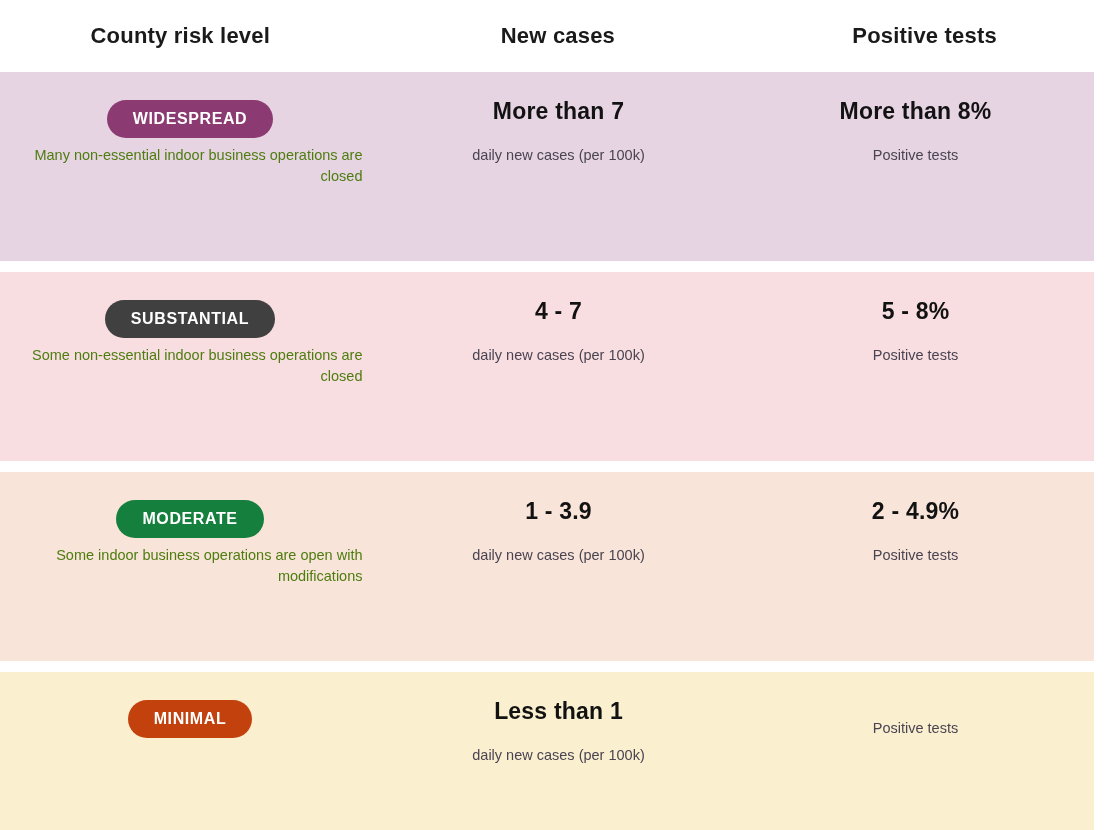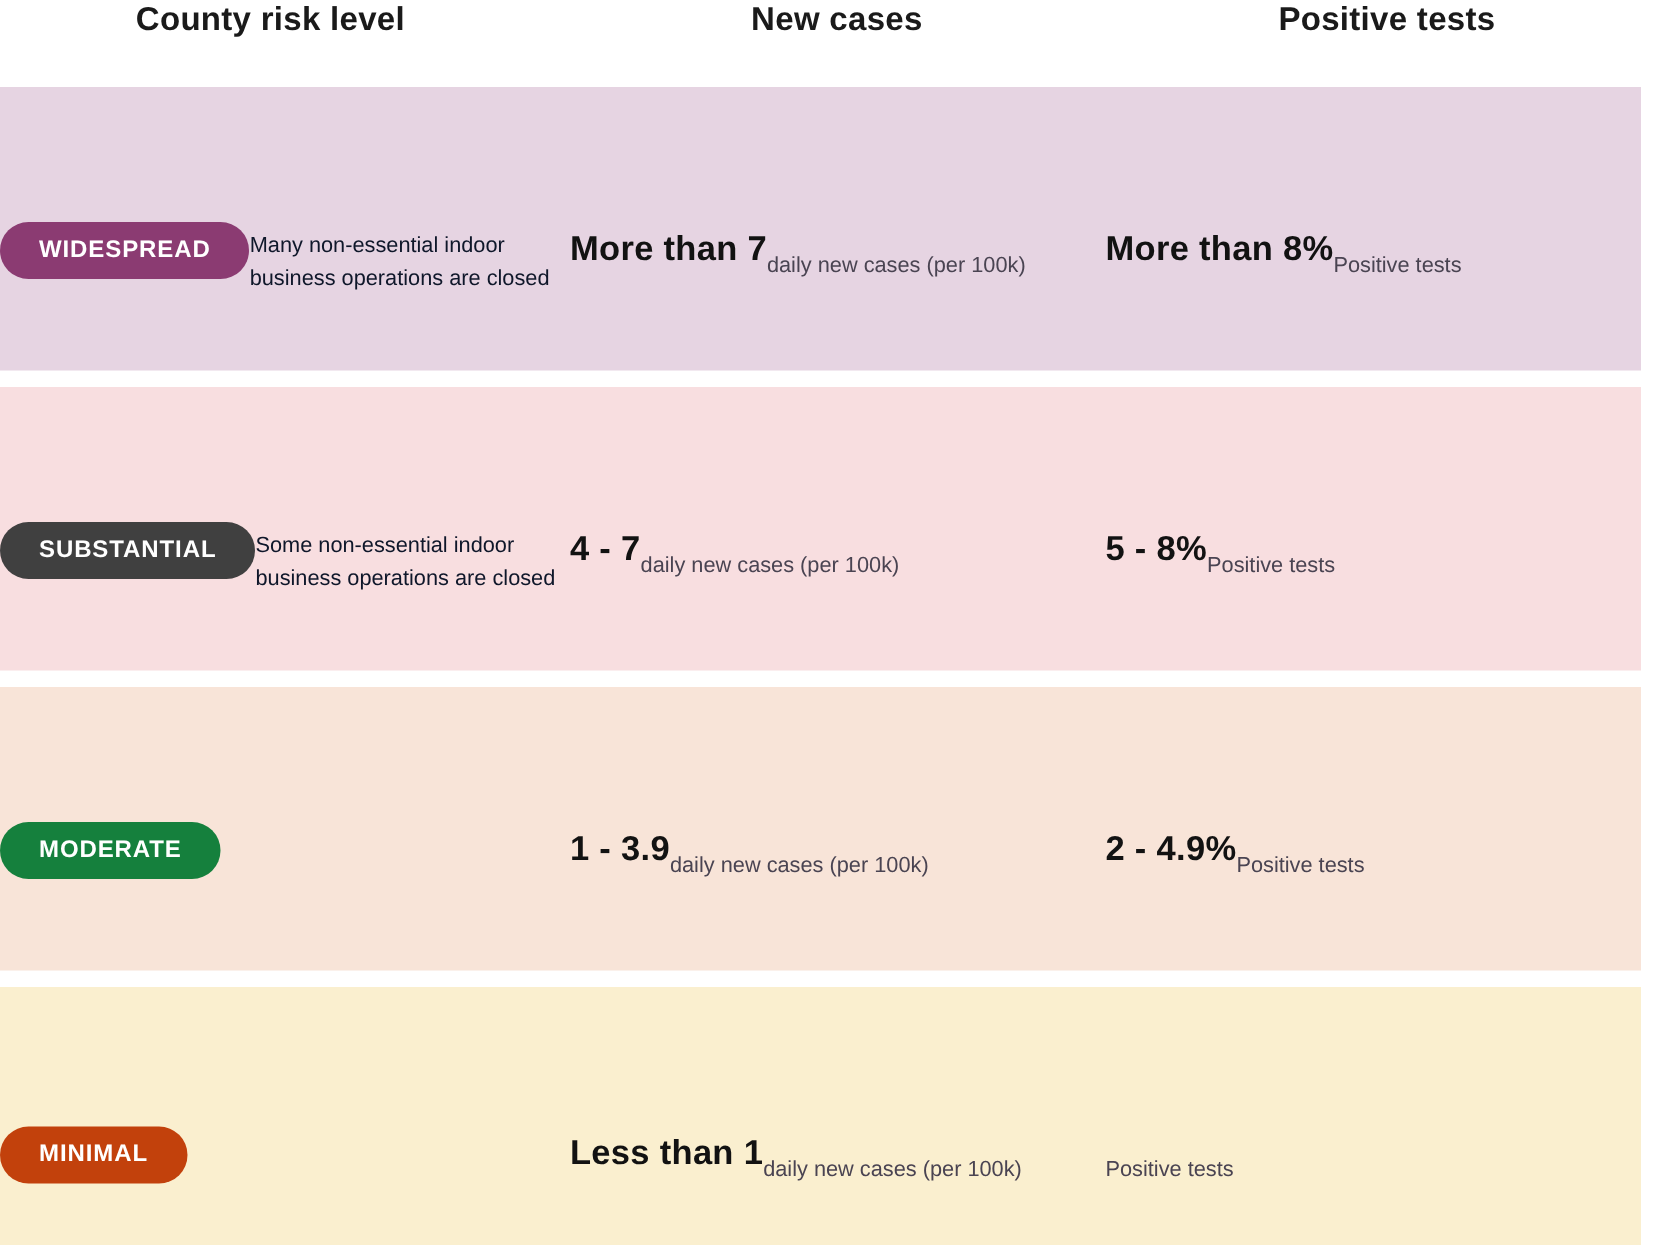--- a/index.html
+++ b/index.html
@@ -13,21 +13,22 @@
     font-family: "Liberation Sans", sans-serif;
     overflow: hidden;
   }
   .table {
     width: 1110px;
     display: flex;
     flex-direction: column;
   }
   .header-row {
     display: flex;
-    height: 58px;
+    height: 72px;
+    align-items: center;
     width: 1094px;
     gap: 28px;
   }
   .header-cell {
     text-align: center;
     font-size: 22px;
     font-weight: bold;
     color: #1a1a1a;
     letter-spacing: 0.2px;
   }
@@ -37,21 +38,21 @@
 
   .data-row {
     display: flex;
     width: 1094px;
     margin-bottom: 11px;
     box-sizing: border-box;
   }
   .cell {
     box-sizing: border-box;
     display: flex;
-    flex-direction: row;
+    flex-direction: column;
     align-items: center;
   }
   .cell-risk {
     width: 380px;
     padding-top: 28px;
   }
   .cell-metric {
     width: 357px;
     padding-top: 26px;
   }
@@ -62,26 +63,26 @@
     height: 38px;
     padding: 0 26px;
     border-radius: 19px;
     color: #ffffff;
     font-size: 16px;
     font-weight: bold;
     letter-spacing: 0.6px;
     white-space: nowrap;
   }
   .risk-desc {
-    margin-top: 18px;
+    margin-top: 7px;
     width: 345px;
-    text-align: left;
+    text-align: right;
     font-size: 14.5px;
     line-height: 1.45;
-    color: #0f172a;
+    color: #4d7c0f;
   }
   .metric-value {
     font-size: 23px;
     font-weight: bold;
     color: #121212;
     letter-spacing: 0.2px;
     white-space: nowrap;
   }
   .metric-label {
     margin-top: 22px;
@@ -129,20 +130,21 @@
     </div>
     <div class="cell cell-metric">
       <div class="metric-value">5 - 8%</div>
       <div class="metric-label">Positive tests</div>
     </div>
   </div>
 
   <div class="data-row row-h-tall" data-row="2" style="background: rgb(248, 228, 216);">
     <div class="cell cell-risk">
       <span class="pill" style="background: #15803d;">MODERATE</span>
+      <div class="risk-desc">Some indoor business operations are open with modifications</div>
     </div>
     <div class="cell cell-metric">
       <div class="metric-value">1 - 3.9</div>
       <div class="metric-label">daily new cases (per 100k)</div>
     </div>
     <div class="cell cell-metric">
       <div class="metric-value">2 - 4.9%</div>
       <div class="metric-label">Positive tests</div>
     </div>
   </div>

